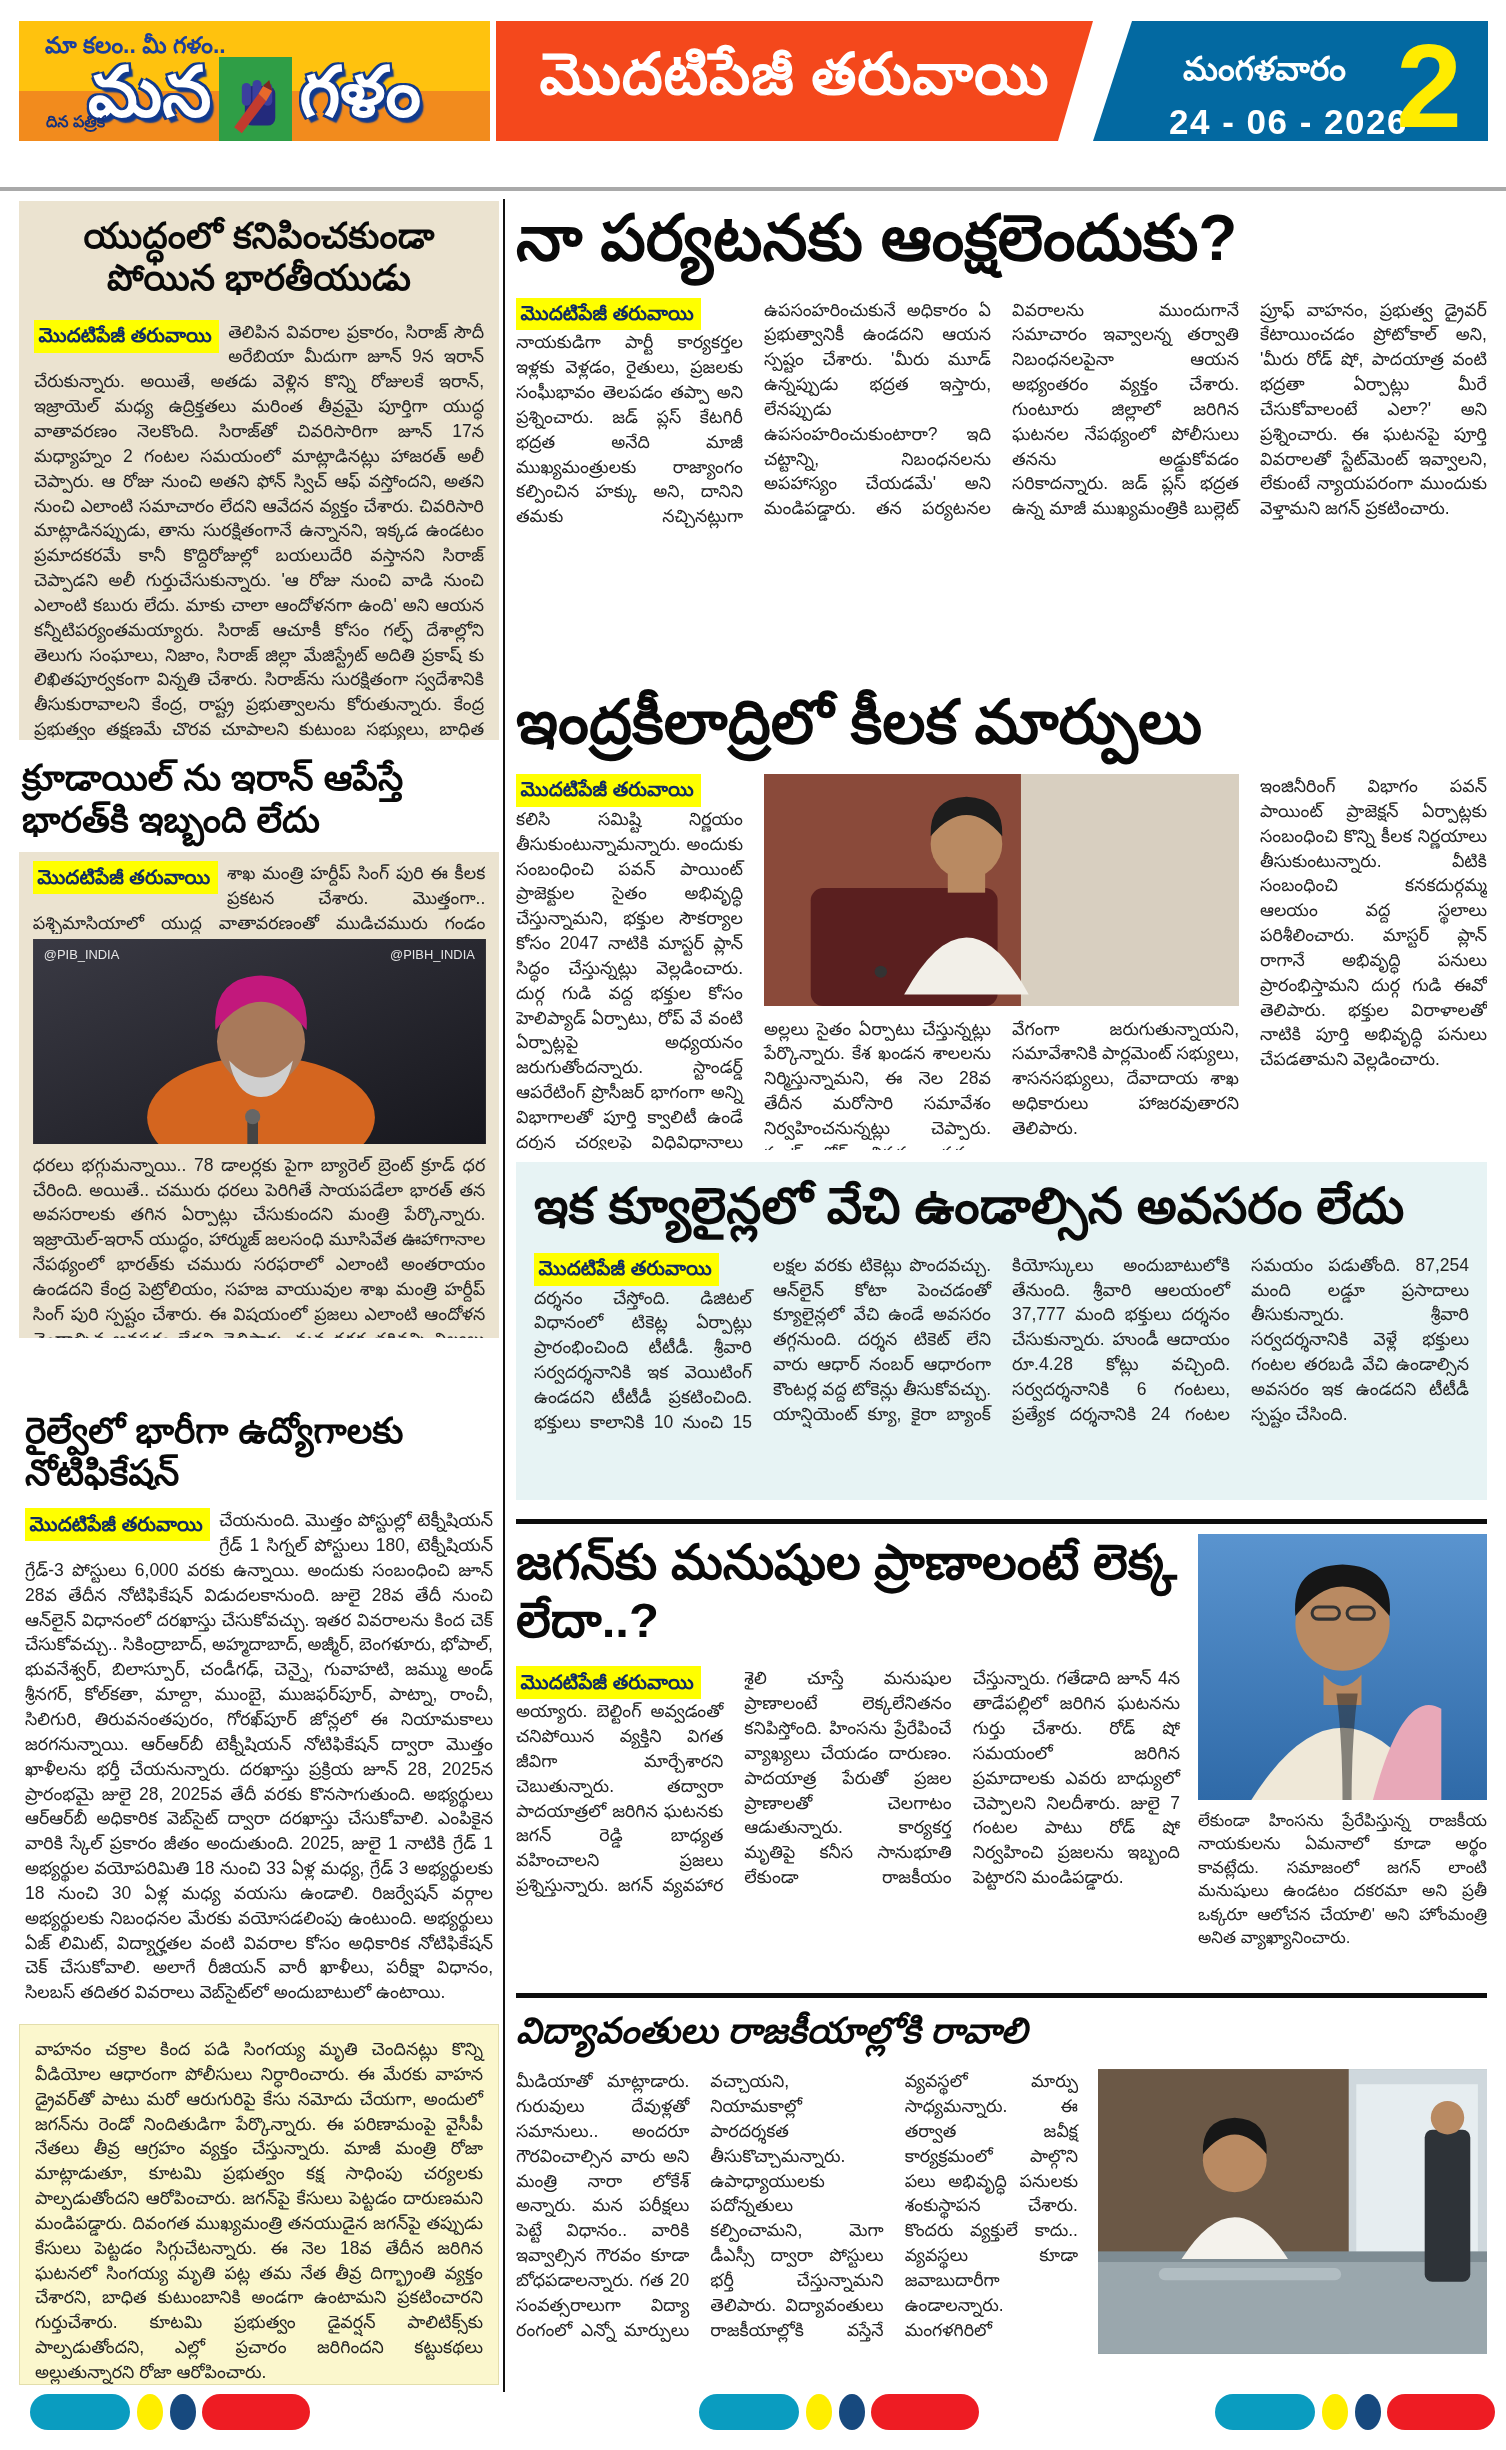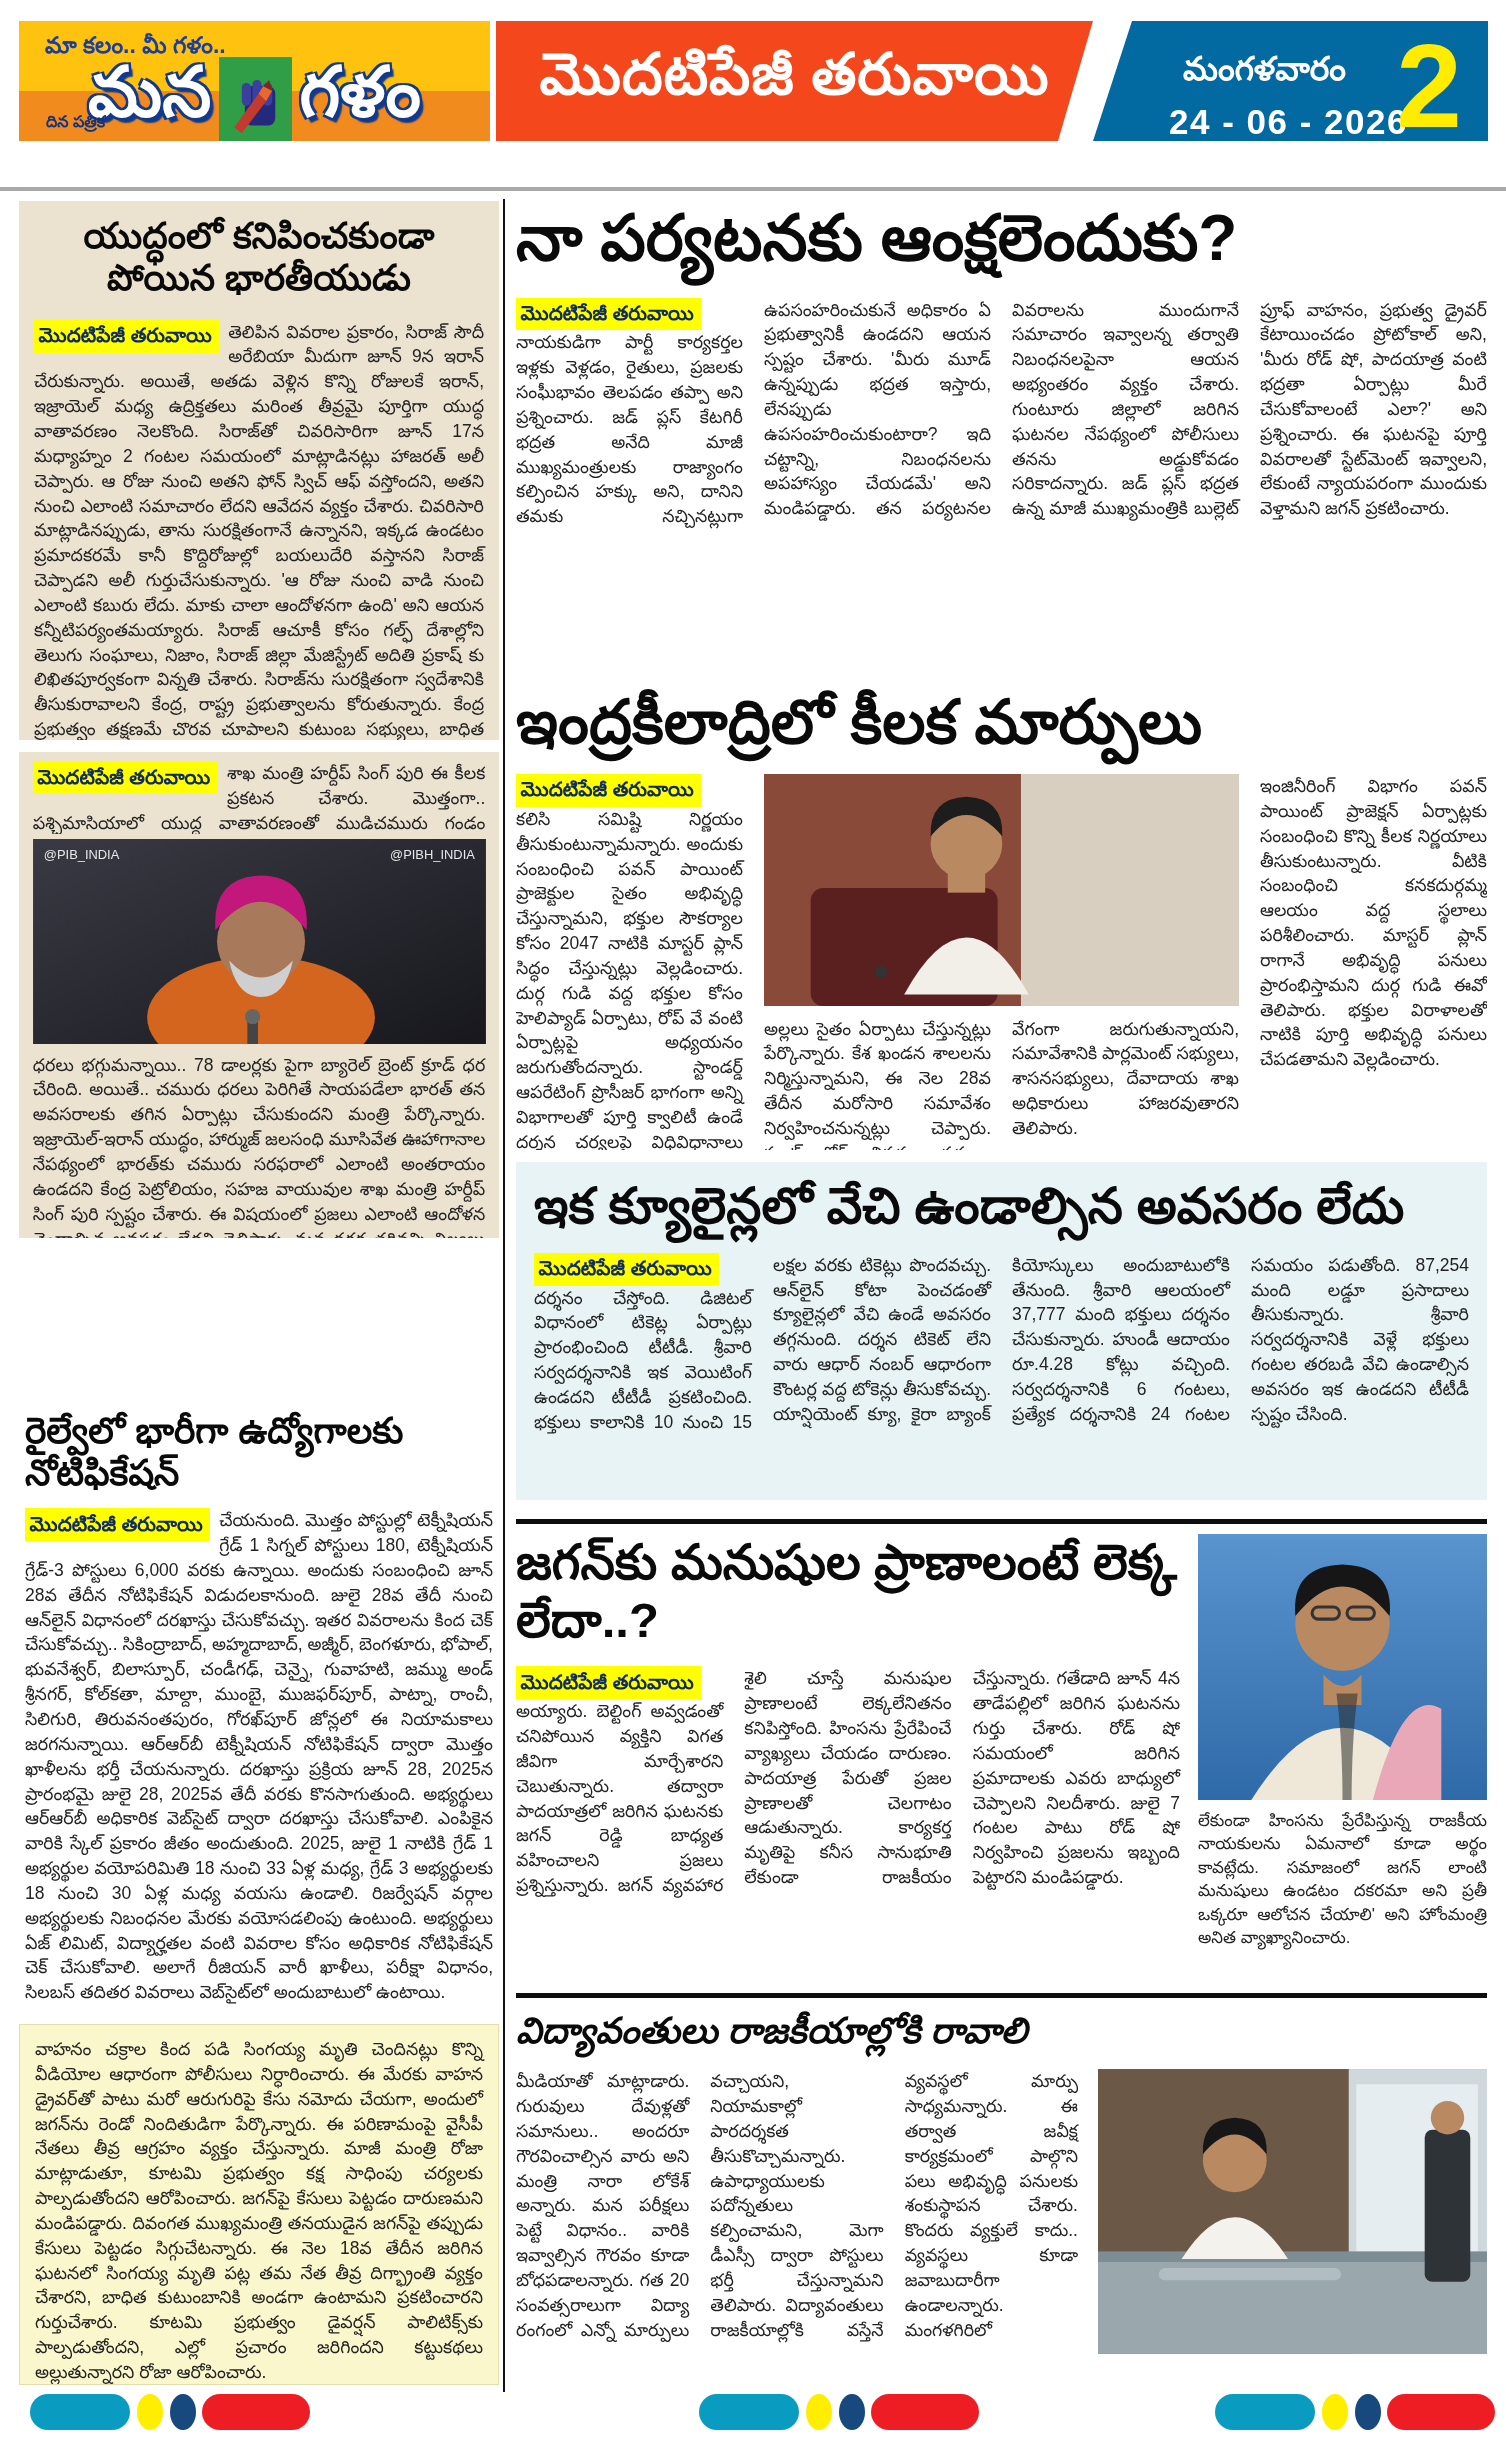--- a/index.html
+++ b/index.html
@@ -129,20 +129,21 @@
 
   <div class="lcard" id="l1">
     <div class="hl">యుద్ధంలో కనిపించకుండా పోయిన భారతీయుడు</div>
     <div class="body-text">
       <span class="tag">మొదటిపేజీ తరువాయి</span>
       <span>తెలిపిన వివరాల ప్రకారం, సిరాజ్ సౌదీ అరేబియా మీదుగా జూన్ 9న ఇరాన్ చేరుకున్నారు. అయితే, అతడు వెళ్లిన కొన్ని రోజులకే ఇరాన్, ఇజ్రాయెల్ మధ్య ఉద్రిక్తతలు మరింత తీవ్రమై పూర్తిగా యుద్ధ వాతావరణం నెలకొంది. సిరాజ్‌తో చివరిసారిగా జూన్ 17న మధ్యాహ్నం 2 గంటల సమయంలో మాట్లాడినట్లు హాజరత్ అలీ చెప్పారు. ఆ రోజు నుంచి అతని ఫోన్ స్విచ్ ఆఫ్ వస్తోందని, అతని నుంచి ఎలాంటి సమాచారం లేదని ఆవేదన వ్యక్తం చేశారు. చివరిసారి మాట్లాడినప్పుడు, తాను సురక్షితంగానే ఉన్నానని, ఇక్కడ ఉండటం ప్రమాదకరమే కానీ కొద్దిరోజుల్లో బయలుదేరి వస్తానని సిరాజ్ చెప్పాడని అలీ గుర్తుచేసుకున్నారు. 'ఆ రోజు నుంచి వాడి నుంచి ఎలాంటి కబురు లేదు. మాకు చాలా ఆందోళనగా ఉంది' అని ఆయన కన్నీటిపర్యంతమయ్యారు. సిరాజ్ ఆచూకీ కోసం గల్ఫ్ దేశాల్లోని తెలుగు సంఘాలు, నిజాం, సిరాజ్ జిల్లా మేజిస్ట్రేట్ అదితి ప్రకాష్ కు లిఖితపూర్వకంగా విన్నతి చేశారు. సిరాజ్‌ను సురక్షితంగా స్వదేశానికి తీసుకురావాలని కేంద్ర, రాష్ట్ర ప్రభుత్వాలను కోరుతున్నారు. కేంద్ర ప్రభుత్వం తక్షణమే చొరవ చూపాలని కుటుంబ సభ్యులు, బాధిత బంధువులు విజ్ఞప్తి చేస్తున్నారు.</span>
     </div>
   </div>
 
   <div class="lcard" id="l2">
+    <div class="hl">క్రూడాయిల్ ను ఇరాన్ ఆపేస్తే భారత్‌కి ఇబ్బంది లేదు</div>
     <div class="l2body">
       <div class="body-text" style="height:73px;overflow:hidden;">
         <span class="tag">మొదటిపేజీ తరువాయి</span>
         <span>శాఖ మంత్రి హర్దీప్ సింగ్ పురి ఈ కీలక ప్రకటన చేశారు. మొత్తంగా.. పశ్చిమాసియాలో యుద్ధ వాతావరణంతో ముడిచమురు గండం ఏర్పడింది.</span>
       </div>
       <svg width="453" height="205" viewBox="0 0 596 270">
         <rect width="596" height="270" fill="#2b2b33"></rect>
         <rect width="596" height="270" fill="url(#g1)"></rect>
         <defs>
             <linearGradient id="g1" x1="0" y1="0" x2="1" y2="1">

